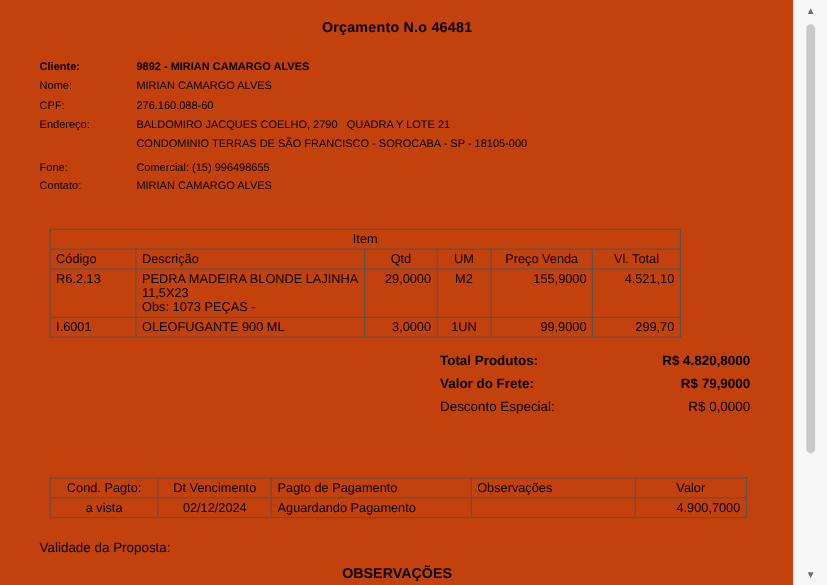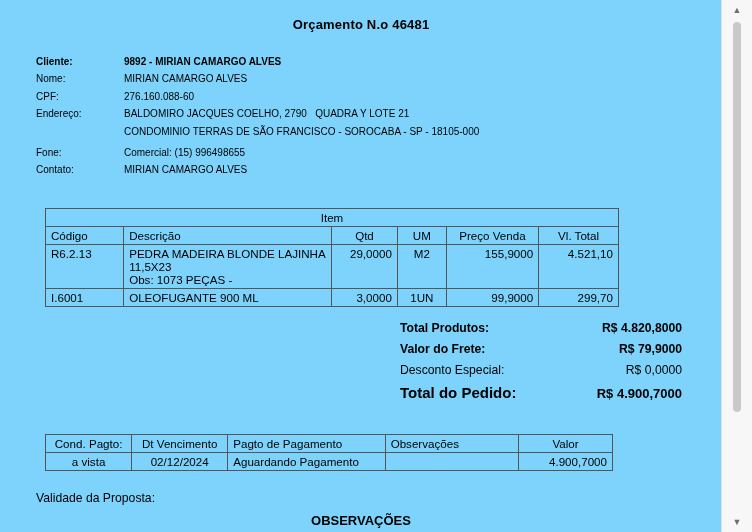--- a/index.html
+++ b/index.html
@@ -13,21 +13,21 @@
     overflow: hidden;
     font-family: "Liberation Sans", sans-serif;
     color: #000000;
     position: relative;
   }
   .page {
     position: absolute;
     left: 0; top: 0;
     width: 722px;
     height: 532px;
-    background: #7dd3fc;
+    background: #c2410c;
     overflow: hidden;
   }
   
   .scrollbar {
     position: absolute;
     right: 0; top: 0;
     width: 30px;
     height: 532px;
     background: #f7f7f7;
     border-left: 1px solid #e2e2e2;
@@ -142,21 +142,21 @@
   .tot-row.grand .tot-val {
     font-size: 13px;
     font-weight: bold;
   }
 
   
   .pay-table {
     position: absolute;
     left: 45px;
     top: 434px;
-    width: 568px;
+    width: 634px;
     border-collapse: collapse;
     font-size: 11.6px;
   }
   .pay-table td {
     border: 1px solid #555555;
     padding: 2px 5px;
     font-weight: normal;
   }
   .pay-table .head td { text-align: center; }
   .pc-1 { width: 104px; }
@@ -265,24 +265,20 @@
       <span class="tot-val">R$ 4.820,8000</span>
     </div>
     <div class="tot-row">
       <span class="tot-label">Valor do Frete:</span>
       <span class="tot-val">R$ 79,9000</span>
     </div>
     <div class="tot-row plain">
       <span class="tot-label">Desconto Especial:</span>
       <span class="tot-val">R$ 0,0000</span>
     </div>
-    <div class="tot-row grand">
-      <span class="tot-label">Total do Pedido:</span>
-      <span class="tot-val">R$ 4.900,7000</span>
-    </div>
   </div>
 
   <table class="pay-table">
     <tbody>
       <tr class="head">
         <td class="pc-1">Cond. Pagto:</td>
         <td class="pc-2">Dt Vencimento</td>
         <td class="pc-3" style="text-align:left">Pagto de Pagamento</td>
         <td class="pc-4" style="text-align:left">Observações</td>
         <td class="pc-5">Valor</td>

